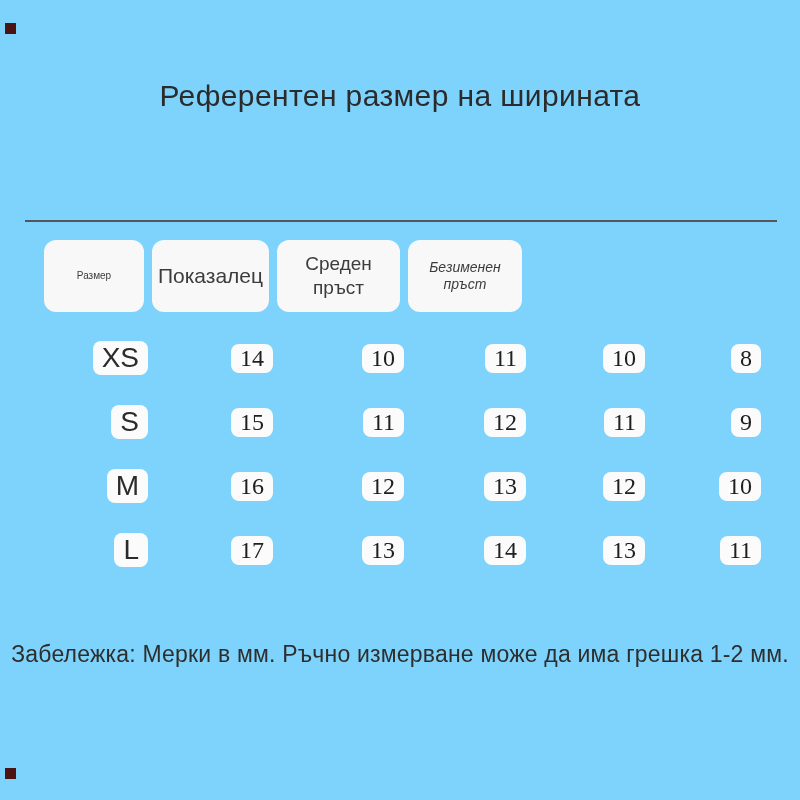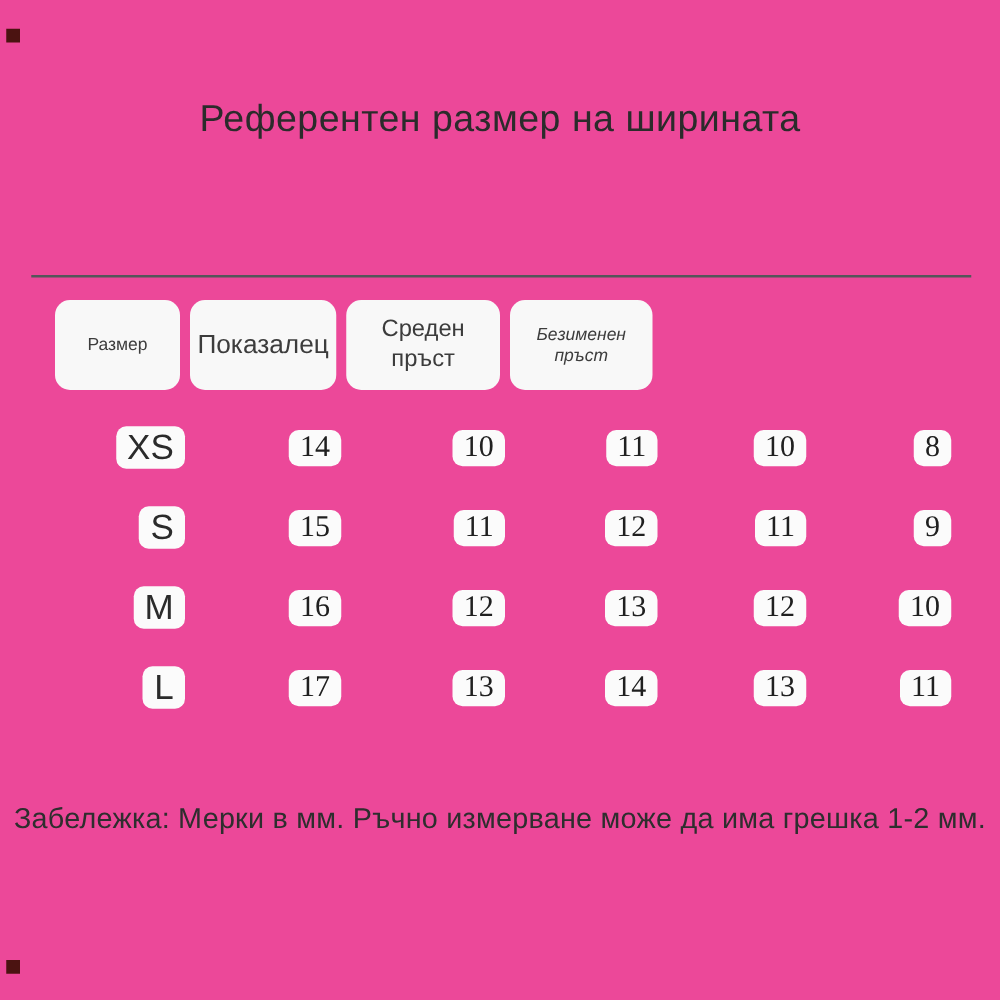--- a/index.html
+++ b/index.html
@@ -8,21 +8,21 @@
     width: 800px;
     height: 800px;
     background: #ffffff;
     font-family: "Liberation Sans", sans-serif;
     overflow: hidden;
   }
   .stage {
     position: relative;
     width: 800px;
     height: 800px;
-    background: #ec4899;
+    background: #7dd3fc;
   }
   .corner-marker {
     position: absolute;
     left: 5px;
     width: 11px;
     height: 11px;
     background: #4b1311;
   }
   .corner-marker.top { top: 23px; }
   .corner-marker.bottom { top: 768px; }
@@ -63,21 +63,21 @@
     display: flex;
     align-items: center;
     justify-content: center;
     text-align: center;
     margin: 0 4px;
     background: #f8f8f8;
     border-radius: 12px;
     color: #3c3c3c;
     line-height: 1.25;
   }
-  .h-col0 { font-size: 14px; }
+  .h-col0 { font-size: 10px; }
   .h-col1 { font-size: 17px; }
   .h-col2 { font-size: 21px; text-align: center; }
   .h-col3 { font-size: 19px; padding: 0 14px; }
   .h-col4 { font-size: 14px; font-style: italic; }
   .h-col5 { font-size: 19px; padding: 0 12px; }
 
   .body-rows { margin-top: 14px; }
   .data-row { height: 64px; }
   .data-cell {
     display: flex;

